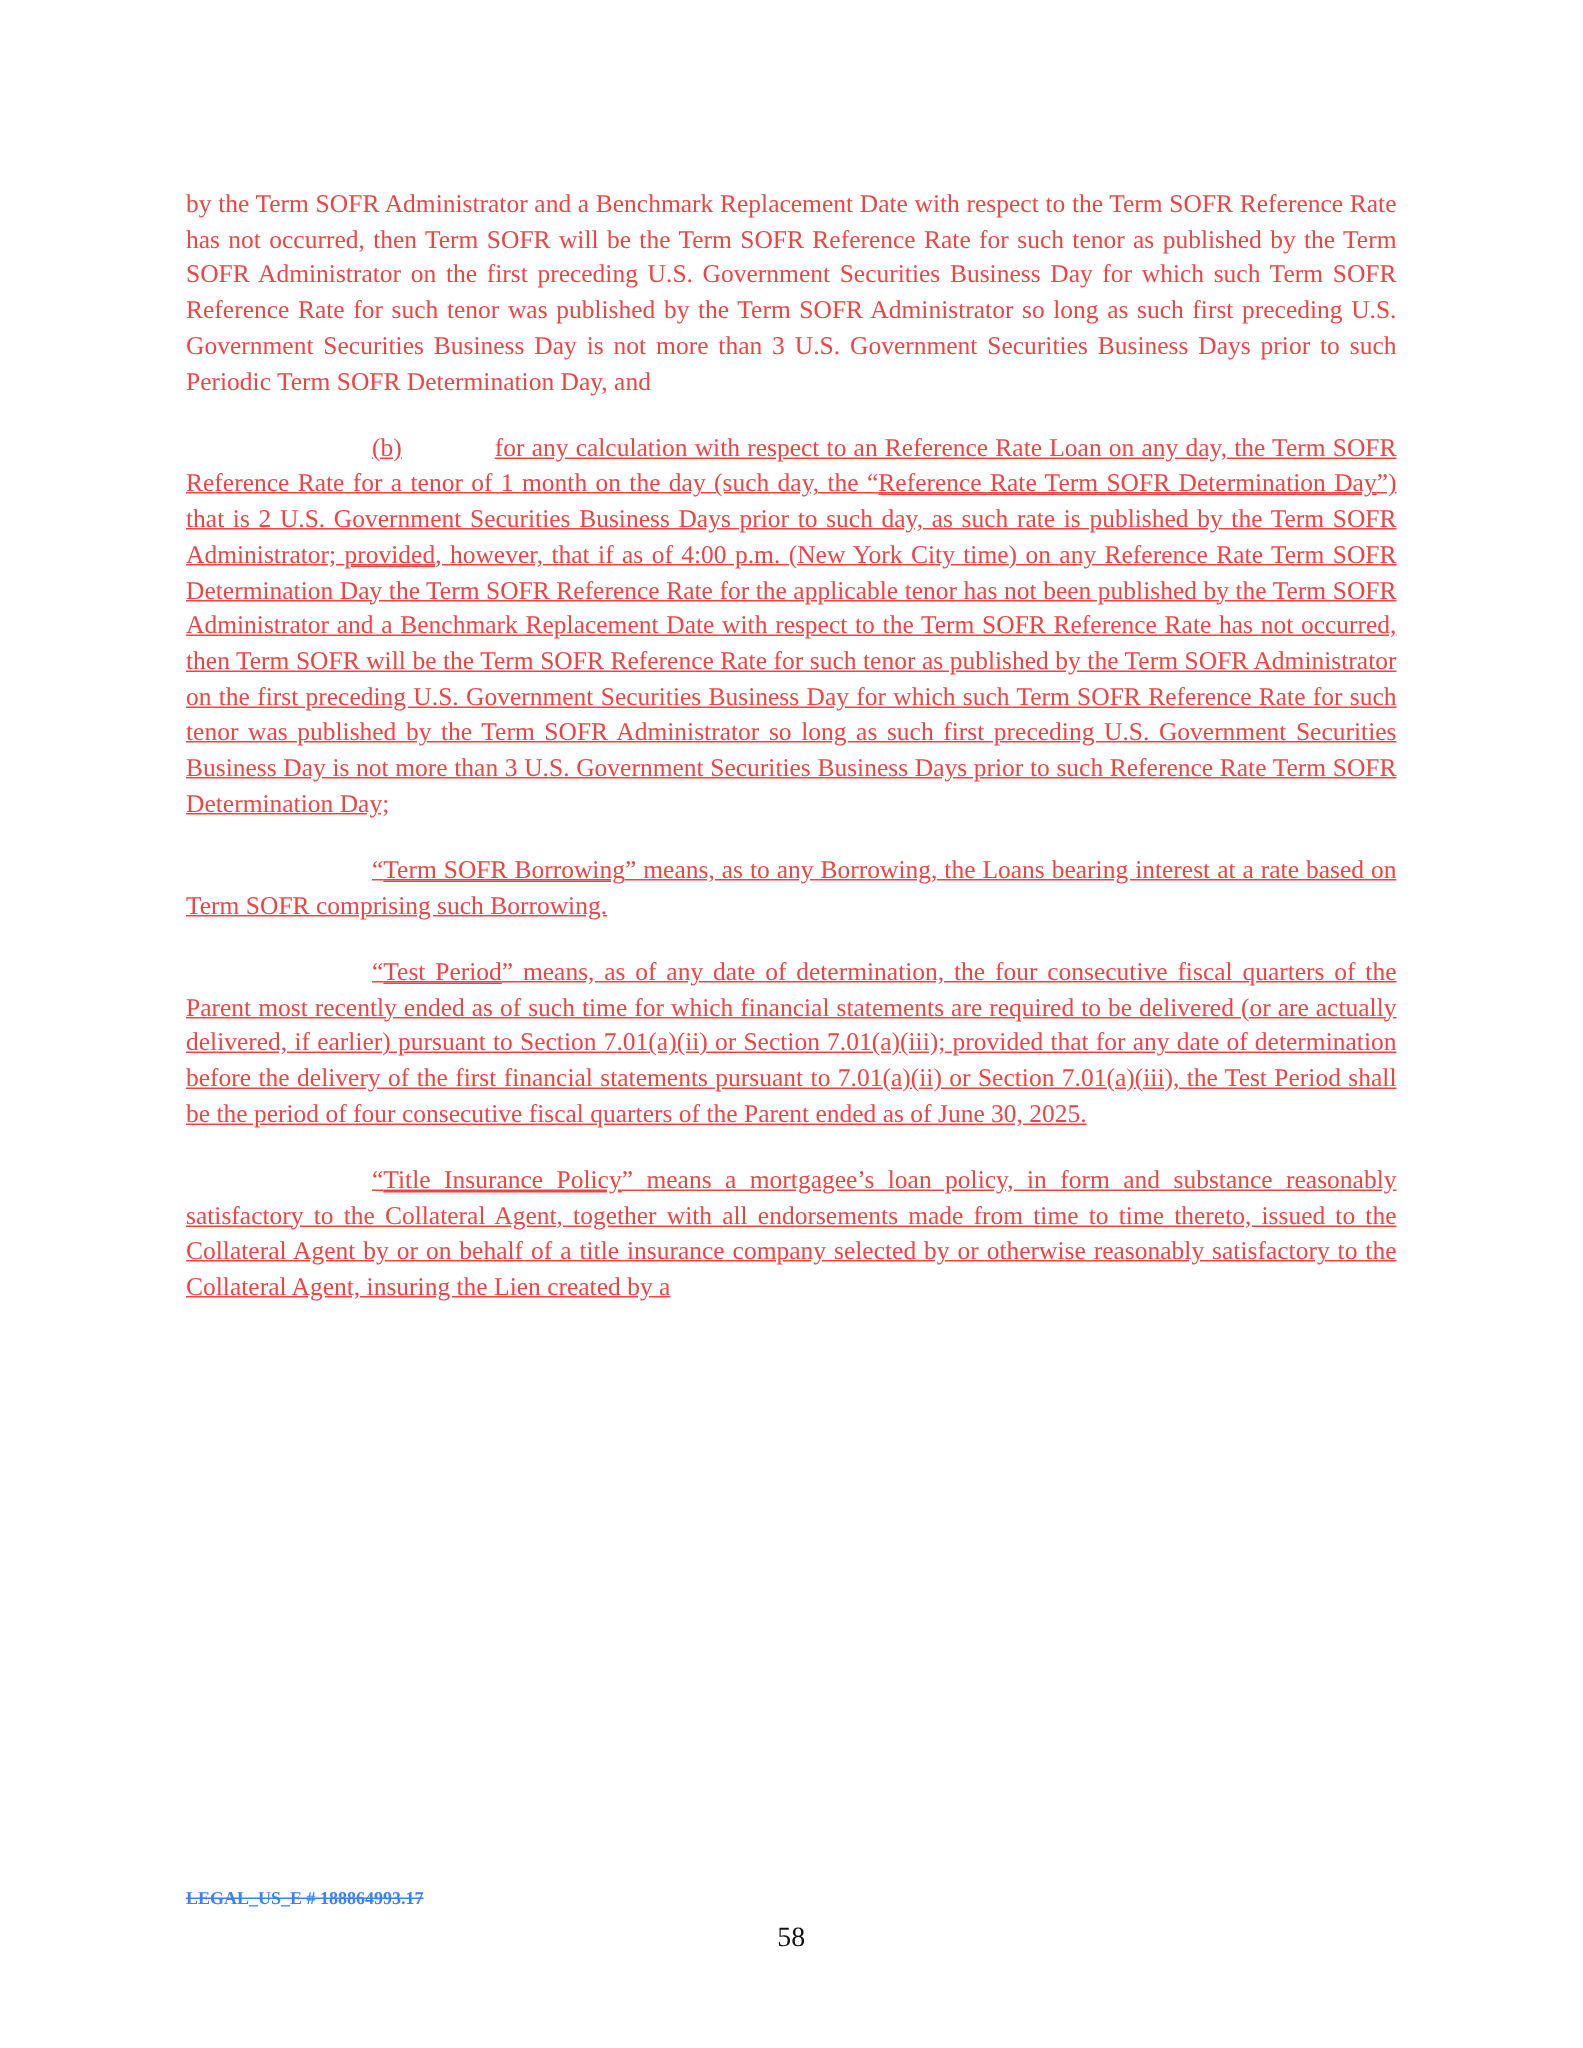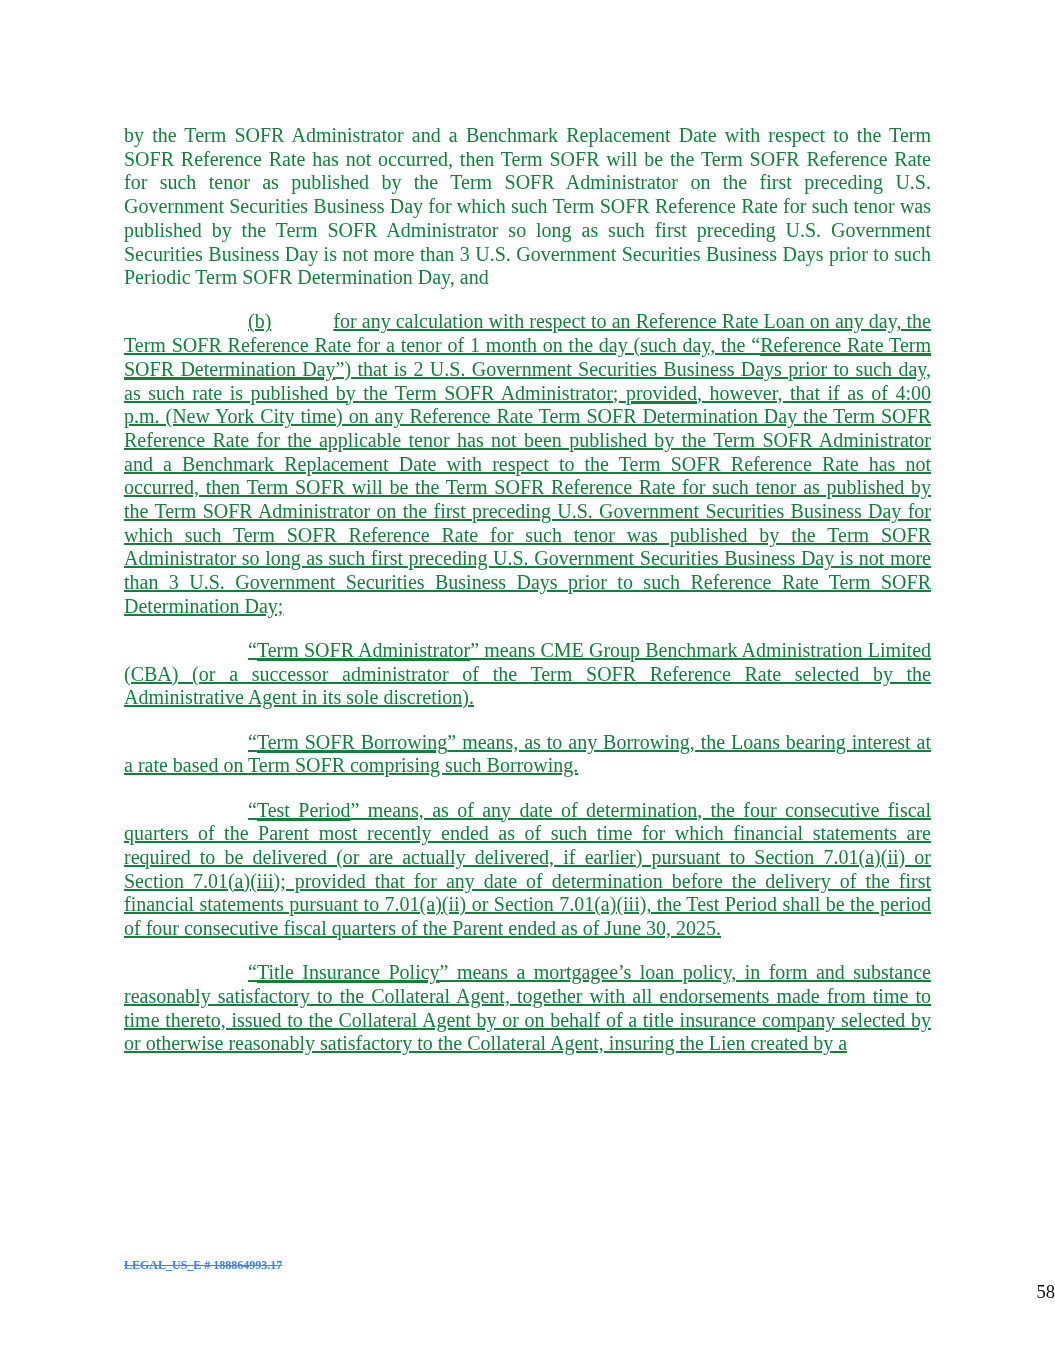--- a/index.html
+++ b/index.html
@@ -1,37 +1,36 @@
 <!DOCTYPE html>
 <html><head>
 <meta charset="utf-8">
 <style>
   html, body { margin:0; padding:0; background:#fff; }
   body { width:1055px; height:1365px; position:relative; overflow:hidden; }
   .page { position:absolute; left:124px; top:124px; width:807px;
-    font-family:"Liberation Serif", serif; font-size:20px; line-height:23.7px; color:#15803d; }
+    font-family:"Liberation Serif", serif; font-size:17px; line-height:23.7px; color:#ef4444; }
   p { margin:0 0 20.5px 0; text-align:justify; }
   p.ind { text-indent:124px;text-decoration:underline; }
   .u { text-decoration:underline; text-underline-offset:2px; }
   .tab { display:inline-block; width:62px; }
-  .pagenum { position:absolute; top:1281px; left:0; width:1055px; text-align:right;
+  .pagenum { position:absolute; top:1281px; left:0; width:1055px; text-align:center;
     font-family:"Liberation Serif", serif; font-size:18.6px; color:#111; }
   .footer { position:absolute; left:124px; top:1258px; font-family:"Liberation Serif", serif;
     font-size:12px; font-weight:bold; color:#3b82f6; text-decoration:line-through; }
 </style>
 </head>
 <body>
 
 <div class="page">
   <p>by the Term SOFR Administrator and a Benchmark Replacement Date with respect to the Term SOFR Reference Rate has not occurred, then Term SOFR will be the Term SOFR Reference Rate for such tenor as published by the Term SOFR Administrator on the first preceding U.S. Government Securities Business Day for which such Term SOFR Reference Rate for such tenor was published by the Term SOFR Administrator so long as such first preceding U.S. Government Securities Business Day is not more than 3 U.S. Government Securities Business Days prior to such Periodic Term SOFR Determination Day, and</p>
 
   <p class="ind"><span>(b)</span><span class="tab"></span><span>for any calculation with respect to an Reference Rate Loan on any day, the Term SOFR Reference Rate for a tenor of 1 month on the day (such day, the “</span><span class="u">Reference Rate Term SOFR Determination Day</span><span>”) that is 2 U.S. Government Securities Business Days prior to such day, as such rate is published by the Term SOFR Administrator; </span><span class="u">provided</span><span>, however, that if as of 4:00 p.m. (New York City time) on any Reference Rate Term SOFR Determination Day the Term SOFR Reference Rate for the applicable tenor has not been published by the Term SOFR Administrator and a Benchmark Replacement Date with respect to the Term SOFR Reference Rate has not occurred, then Term SOFR will be the Term SOFR Reference Rate for such tenor as published by the Term SOFR Administrator on the first preceding U.S. Government Securities Business Day for which such Term SOFR Reference Rate for such tenor was published by the Term SOFR Administrator so long as such first preceding U.S. Government Securities Business Day is not more than 3 U.S. Government Securities Business Days prior to such Reference Rate Term SOFR Determination Day;</span></p>
 
 
-  <p class="ind"><span>“</span><span class="u">Term SOFR Administrator</span><span>” means CME Group Benchmark Administration Limited (CBA) (or a successor administrator of the Term SOFR Reference Rate selected by the Administrative Agent in its sole discretion).</span></p>
 
   <p class="ind"><span>“</span><span class="u">Term SOFR Borrowing</span><span>” means, as to any Borrowing, the Loans bearing interest at a rate based on Term SOFR comprising such Borrowing.</span></p>
 
 
   <p class="ind"><span>“</span><span class="u">Test Period</span><span>” means, as of any date of determination, the four consecutive fiscal quarters of the Parent most recently ended as of such time for which financial statements are required to be delivered (or are actually delivered, if earlier) pursuant to Section 7.01(a)(ii) or Section 7.01(a)(iii); provided that for any date of determination before the delivery of the first financial statements pursuant to 7.01(a)(ii) or Section 7.01(a)(iii), the Test Period shall be the period of four consecutive fiscal quarters of the Parent ended as of June 30, 2025.</span></p>
 
   <p class="ind"><span>“</span><span class="u">Title Insurance Policy</span><span>” means a mortgagee’s loan policy, in form and substance reasonably satisfactory to the Collateral Agent, together with all endorsements made from time to time thereto, issued to the Collateral Agent by or on behalf of a title insurance company selected by or otherwise reasonably satisfactory to the Collateral Agent, insuring the Lien created by a</span></p>
 </div>
 
 <div class="pagenum">58</div>

